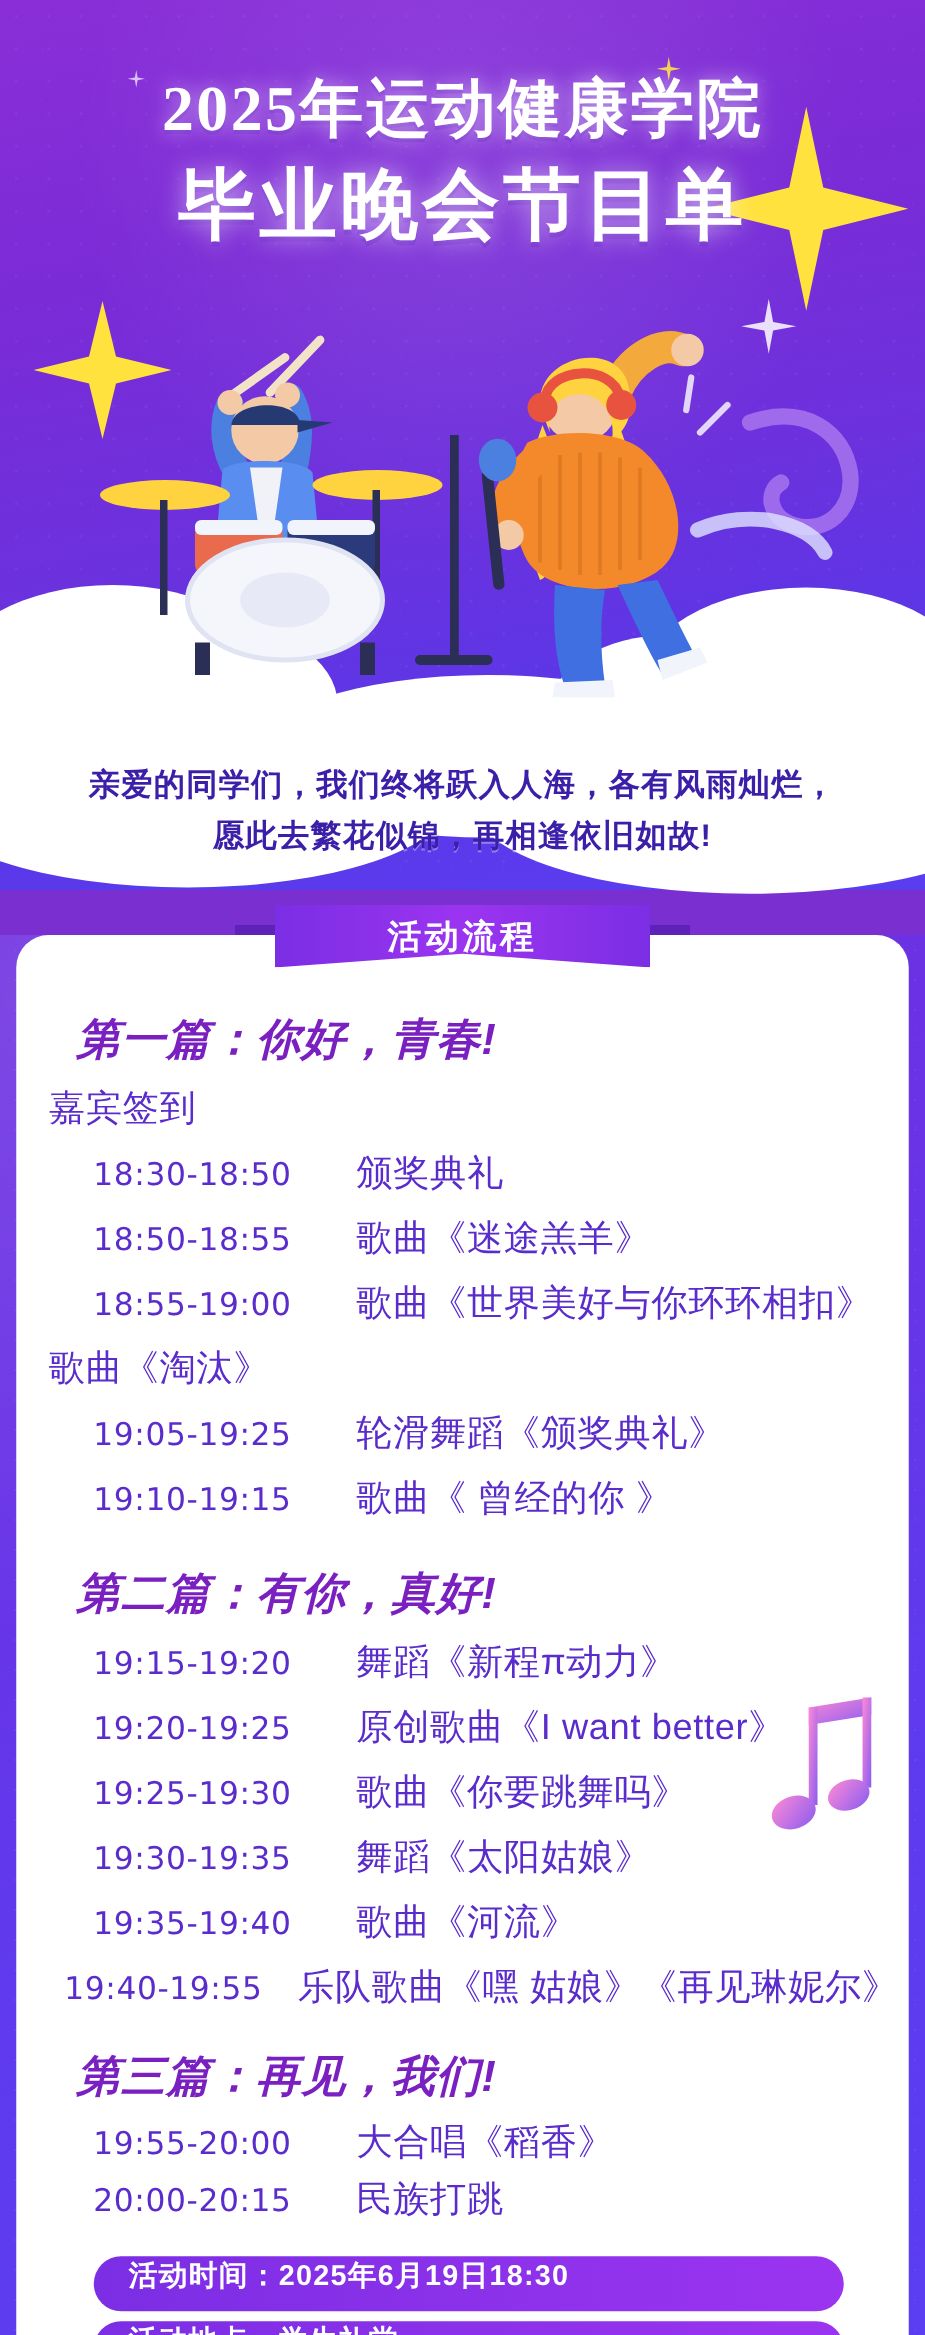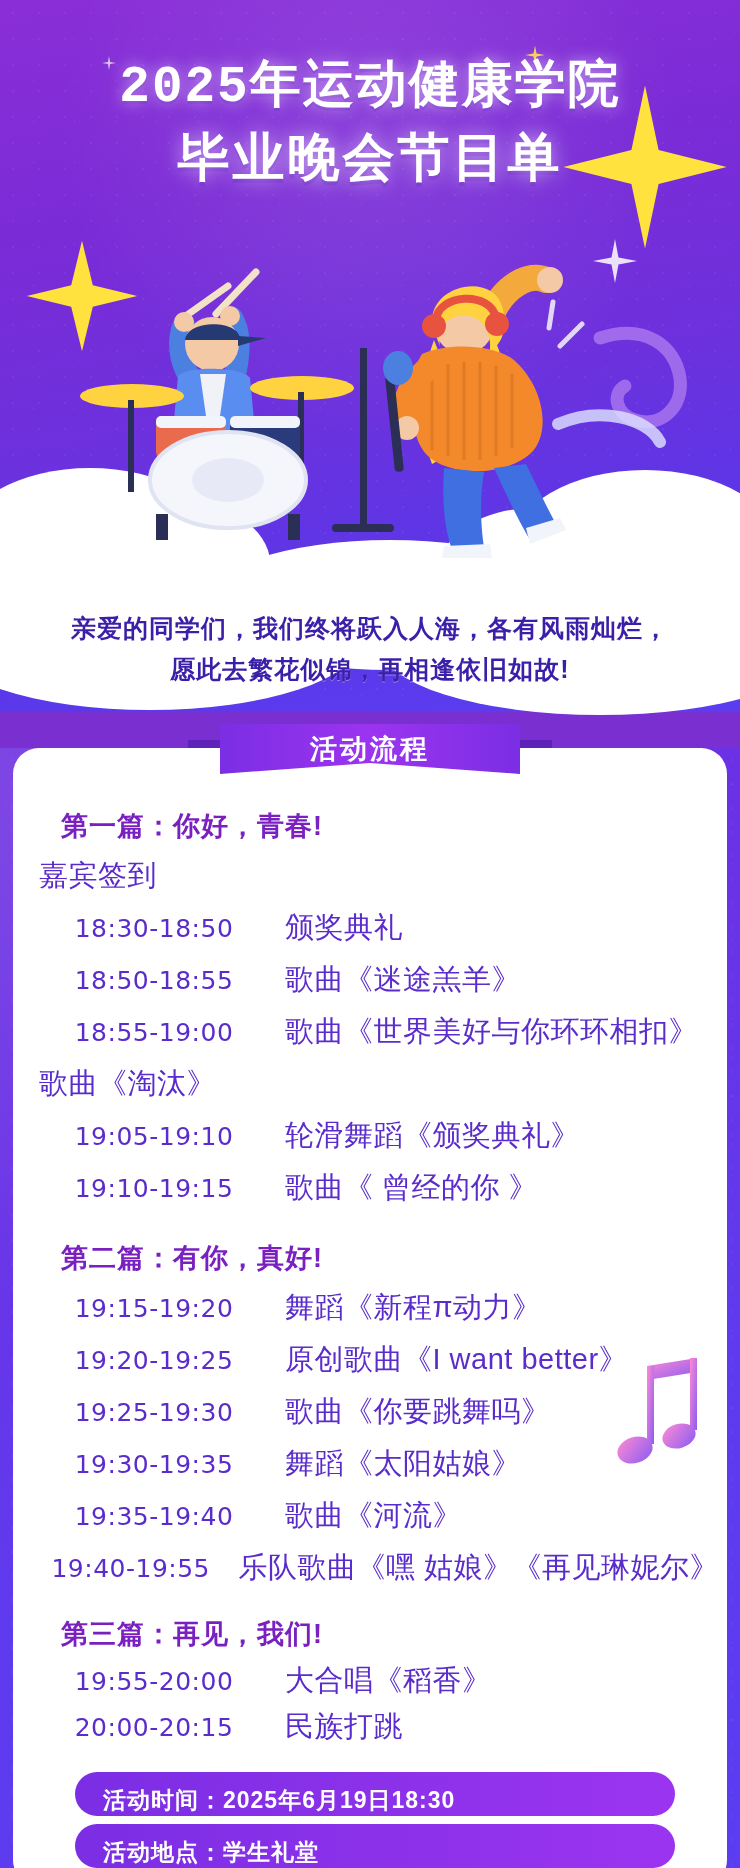--- a/index.html
+++ b/index.html
@@ -40,25 +40,25 @@
     position: absolute; top: 58px; left: 0; right: 0;
     text-align: center; z-index: 6;
   }
   .title-line1 {
     font-size: 51px;
     font-weight: bold;
     color: #ffffff;
     letter-spacing: 2px;
     line-height: 1.18;
     text-shadow: 0 0 16px rgba(255,255,255,.55), 0 3px 0 rgba(110,40,200,.5);
-    font-family: Liberation Mono, monospace;
+    font-family: Liberation Serif, serif;
   }
   .title-line2 {
     margin-top: 10px;
-    font-size: 52px;
+    font-size: 62px;
     font-weight: bold;
     color: #ffffff;
     letter-spacing: 3px;
     line-height: 1.15;
     text-shadow: 0 0 20px rgba(255,255,255,.6), 0 4px 0 rgba(110,40,200,.55);
     font-family: "DejaVu Sans", "Liberation Sans", sans-serif;
   }
   .star-burst {
     position: absolute;
     z-index: 5;
@@ -139,25 +139,26 @@
     position: absolute;
     top: -8px;
     width: 34px; height: 34px;
     background: #5e22b8;
     z-index: -1;
   }
   .ribbon-tail-l { left: 50%; margin-left: -182px; clip-path: polygon(0 0, 100% 0, 100% 60%, 0 100%); }
   .ribbon-tail-r { left: 50%; margin-left: 148px; clip-path: polygon(0 0, 100% 0, 100% 100%, 0 60%); }
 
   .section-head {
-    font-size: 27px;
+    font-size: 35px;
     font-weight: bold;
     color: #7a1fc0;
     margin: 14px 0 6px 30px;
     letter-spacing: 1px;
+    font-style: italic;
   }
   .section-head.p2 { margin-top: 26px; }
   .section-head.p3 { margin-top: 22px; }
 
   .row {
     display: flex;
     align-items: center;
     padding: 6px 0;
   }
   .row .time {
@@ -192,21 +193,21 @@
   .pill {
     margin: 8px auto 0 auto;
     width: 600px;
     height: 44px;
     border-radius: 22px;
     background: linear-gradient(90deg, #7b2ee4 0%, #9b34f0 100%);
     color: #ffffff;
     font-size: 23px;
     font-weight: bold;
     display: flex;
-    align-items: flex-end;
+    align-items: flex-start;
     padding-left: 28px;
     letter-spacing: 1px;
   }
   .pill.first { margin-top: 22px; }
   .pill .lbl { color: #ffffff; }
   .pill .val { color: #ffffff; }
 </style>
 </head>
 <body>
 
@@ -358,21 +359,21 @@
           <div class="item">歌曲《迷途羔羊》</div>
         </div>
         <div class="row">
           <div class="time">18:55-19:00</div>
           <div class="item">歌曲《世界美好与你环环相扣》</div>
         </div>
         <div class="row">
           <div class="item">歌曲《淘汰》</div>
         </div>
         <div class="row">
-          <div class="time">19:05-19:10</div>
+          <div class="time">19:05-19:25</div>
           <div class="item">轮滑舞蹈《颁奖典礼》</div>
         </div>
         <div class="row">
           <div class="time">19:10-19:15</div>
           <div class="item">歌曲《 曾经的你 》</div>
         </div>
       </div>
 
       <div class="section-head p2">第二篇：有你，真好!</div>
       <div>

